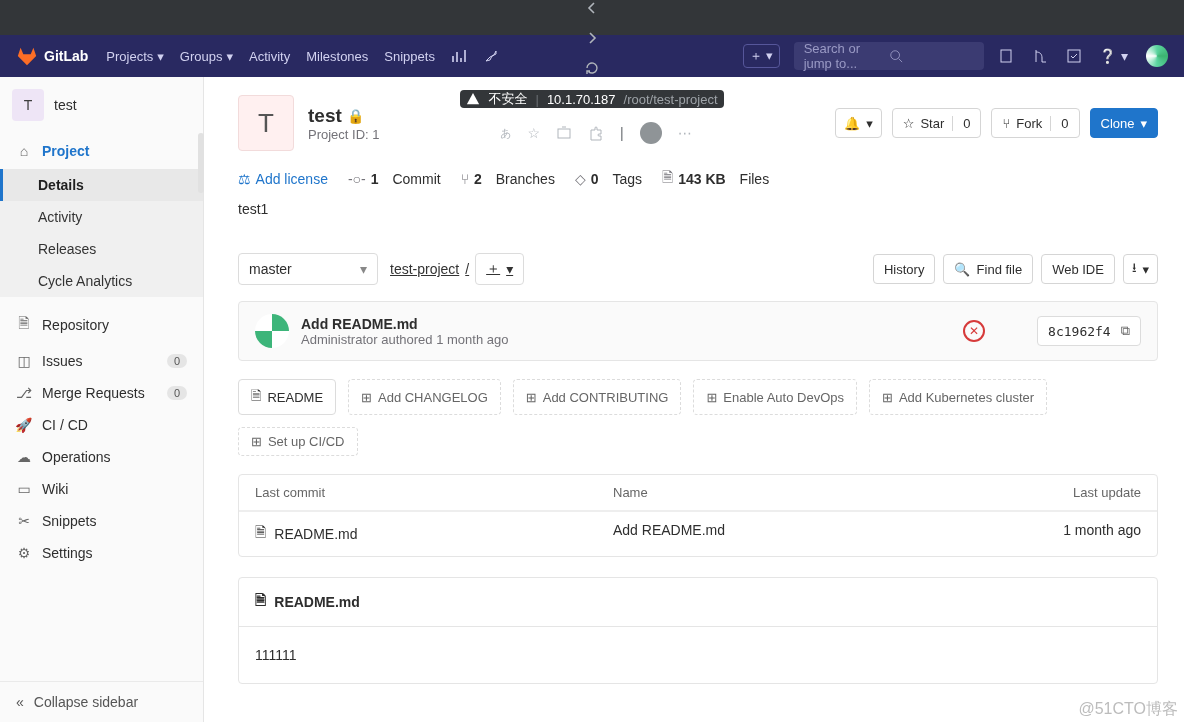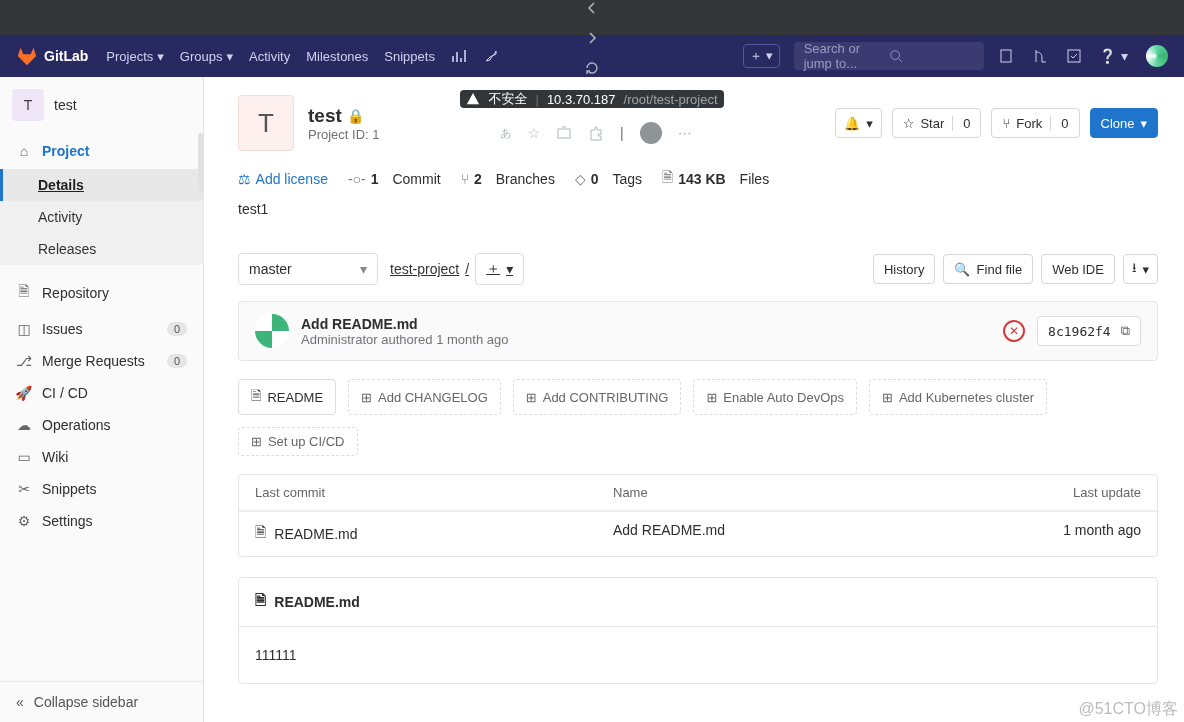--- a/index.html
+++ b/index.html
@@ -31,21 +31,21 @@
 .sb-proj { display: flex; align-items: center; gap: 10px; padding: 12px 12px; }
 .sb-proj .tile { width: 32px; height: 32px; background: #eee5f6; border-radius: 4px; display: flex; align-items: center; justify-content: center; color: #3e3e3e; }
 .sb-proj .name { color: #2e2e2e; }
 .sb-resizer { position: absolute; right: -1px; top: 56px; width: 6px; height: 60px; background: #e1e1e1; border-radius: 3px; }
 .sb-items { list-style: none; padding: 2px 0; }
 .sb-item { display: flex; align-items: center; gap: 10px; padding: 8px 16px; color: #2e2e2e; cursor: pointer; font-size: 14px; }
 .sb-item.top { font-weight: 600; color: #1f75cb; }
 .sb-item .ico { width: 16px; color: #666; display: inline-flex; justify-content: center; }
 .sb-sub { list-style: none; background: #f0f0f0; }
 .sb-sub li { padding: 8px 16px 8px 38px; cursor: pointer; color: #333; }
-.sb-sub li.active { color: #1f1f1f; font-weight: 600; background: #e8e8e8; border-left: 3px solid #1f75cb; padding-left: 35px; text-decoration: underline; }
+.sb-sub li.active { color: #1f1f1f; font-weight: 600; background: #e8e8e8; border-left: 3px solid #1f75cb; padding-left: 35px; }
 .sb-item .badge { margin-left: auto; background: #e5e5e5; border-radius: 10px; font-size: 11px; padding: 1px 7px; color: #555; }
 .sb-collapse { margin-top: auto; padding: 12px 16px; display: flex; align-items: center; gap: 10px; color: #555; cursor: pointer; border-top: 1px solid #eaeaea; }
 
 .main { flex: 1; padding: 18px 26px 0 34px; overflow: hidden; position: relative; }
 .proj-head { display: flex; align-items: center; gap: 14px; }
 .proj-tile { width: 56px; height: 56px; background: #fff0f0; border-radius: 4px; display: flex; align-items: center; justify-content: center; font-size: 26px; color: #555; border: 1px solid #f2dbdb; }
 .proj-titlewrap { display: flex; flex-direction: column; }
 .proj-title { font-size: 19px; font-weight: 700; display: flex; align-items: center; gap: 6px; }
 .proj-subtitle { font-size: 13px; color: #737278; }
 .proj-actions { margin-left: auto; display: flex; gap: 10px; }
@@ -66,21 +66,21 @@
 .breadcrumb { display: flex; align-items: center; gap: 6px; margin-left: 4px; color: #333; text-decoration: underline; }
 .breadcrumb .plus { border: 1px solid #dcdcdc; border-radius: 4px; padding: 5px 10px; display: flex; align-items: center; gap: 6px; cursor: pointer; height: 32px; }
 .tb-right { margin-left: auto; display: flex; gap: 8px; }
 
 .commit-card { border: 1px solid #e5e5e5; border-radius: 4px; margin-top: 16px; padding: 12px 16px; display: flex; align-items: center; gap: 12px; background:#fafafa; }
 .commit-ava { width: 34px; height: 34px; border-radius: 50%; background: repeating-conic-gradient(#3db57a 0 25%, #fff 0 50%); }
 .commit-text strong { font-weight: 700; }
 .commit-text .meta { color: #737278; font-size: 13px; }
 .commit-right { margin-left: auto; display: flex; align-items: center; gap: 12px; }
 .status-circ { width: 22px; height: 22px; border: 2px solid #d63a3a; border-radius: 50%; display: flex; align-items: center; justify-content: center; color: #d63a3a; font-size: 12px; }
-.sha-box { border: 1px solid #dcdcdc; border-radius: 4px; padding: 6px 10px; font-family: Menlo, Consolas, monospace; font-size: 13px; display: flex; align-items: center; gap: 10px; background: #fff; }
+.sha-box { border: 1px solid #dcdcdc; border-radius: 4px; padding: 6px 10px; font-family: Menlo, Consolas, monospace; font-size: 13px; display: flex; align-items: center; gap: 10px; background: #fff; margin-left: 40px; }
 
 .chips { display: flex; gap: 12px; margin-top: 18px; flex-wrap: wrap; }
 .chip { border: 1px solid #dcdcdc; border-radius: 4px; padding: 6px 12px; display: flex; align-items: center; gap: 6px; font-size: 13px; cursor: pointer; }
 .chip.dashed { border-style: dashed; color: #666; }
 
 .file-table { border: 1px solid #e5e5e5; border-radius: 4px; margin-top: 18px; }
 .ft-head, .ft-row { display: grid; grid-template-columns: 1fr 1fr 170px; padding: 10px 16px; }
 .ft-head { color: #666; font-size: 13px; border-bottom: 1px solid #eee; }
 .ft-row { border-top: 1px solid #eee; }
 .ft-row .name { display: flex; align-items: center; gap: 8px; color: #2e2e2e; }
@@ -113,21 +113,21 @@
       </svg>
     </span>
   <div class="url-region">
     <span class="warn">
         <svg width="14" height="14" viewBox="0 0 16 16">
           <path d="M8 1l7 13H1z" fill="currentColor"></path>
         </svg>
       </span>
     <span class="warn">不安全</span>
     <span class="br-sep">|</span>
-    <span class="host">10.3.70.187</span>
+    <span class="host">10.1.70.187</span>
       <span class="path">/root/test-project</span>
   </div>
   <div class="browser-right">
     <span class="nav-icon" style="font-size:11px">あ</span>
     <span class="nav-icon">☆</span>
     <span class="nav-icon">
         <svg width="16" height="16" viewBox="0 0 16 16">
           <rect x="2" y="4" width="12" height="9" stroke="currentColor" fill="none"></rect>
           <path d="M6 2h4" stroke="currentColor"></path>
         </svg>
@@ -216,20 +216,21 @@
     <ul class="sb-items">
       <li class="sb-item top">
           <span class="ico">⌂</span>
           <span>Project</span>
         </li>
     </ul>
     <ul class="sb-sub">
       <li class="active">Details</li>
       <li>Activity</li>
       <li>Releases</li>
+      <li>Cycle Analytics</li>
     </ul>
     <ul class="sb-items" style="margin-top:6px;">
       <li class="sb-item">
           <span class="ico">🗎</span>
           <span>Repository</span>
         </li>
       <li class="sb-item">
           <span class="ico">◫</span>
           <span>Issues</span>
           <span class="badge">0</span>

